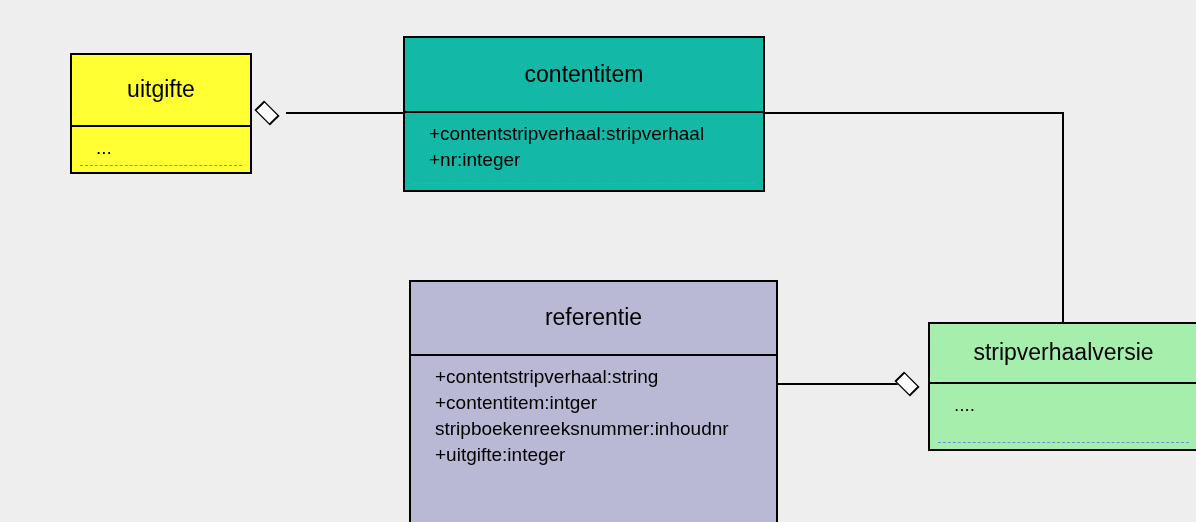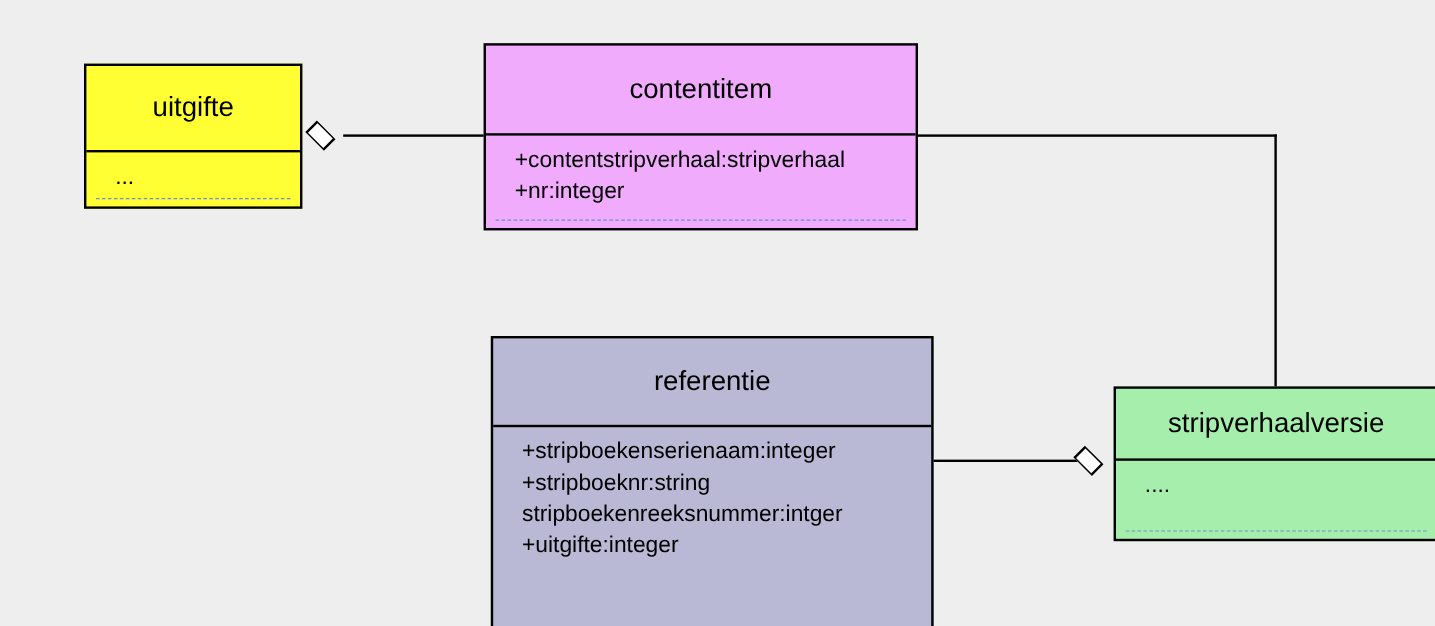--- a/index.html
+++ b/index.html
@@ -64,21 +64,21 @@
     border-top: 1.5px dashed #6b8fd6;
   }
   
   #box-uitgifte {
     left: 38px; top: 53px; width: 182px; height: 121px;
     background: #ffff33;
   }
   #box-uitgifte .uml-header { height: 72px; }
   #box-contentitem {
     left: 371px; top: 36px; width: 362px; height: 156px;
-    background: #f0abfc;
+    background: #14b8a6;
   }
   #box-contentitem .uml-header { height: 75px; }
   #box-referentie {
     left: 377px; top: 280px; width: 369px; height: 268px;
     background: #b9b9d6;
   }
   #box-referentie .uml-header { height: 74px; }
   #box-stripverhaalversie {
     left: 896px; top: 322px; width: 271px; height: 129px;
     background: #a6eeab;
@@ -142,23 +142,23 @@
       <span class="uml-attr">+nr:integer</span>
       <div class="uml-dashed"></div>
     </div>
   </div>
 
   <div class="uml-class" id="box-referentie">
     <div class="uml-header">
       <span class="uml-title">referentie</span>
     </div>
     <div class="uml-body">
-      <span class="uml-attr">+stripboekenserienaam:integer</span>
-      <span class="uml-attr">+stripboeknr:string</span>
-      <span class="uml-attr">stripboekenreeksnummer:intger</span>
+      <span class="uml-attr">+contentstripverhaal:string</span>
+      <span class="uml-attr">+contentitem:intger</span>
+      <span class="uml-attr">stripboekenreeksnummer:inhoudnr</span>
       <span class="uml-attr">+uitgifte:integer</span>
       <div class="uml-dashed"></div>
     </div>
   </div>
 
   <div class="uml-class" id="box-stripverhaalversie">
     <div class="uml-header">
       <span class="uml-title">stripverhaalversie</span>
     </div>
     <div class="uml-body">

